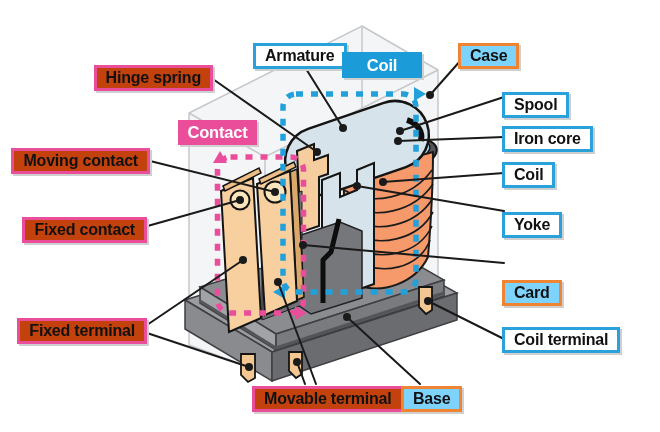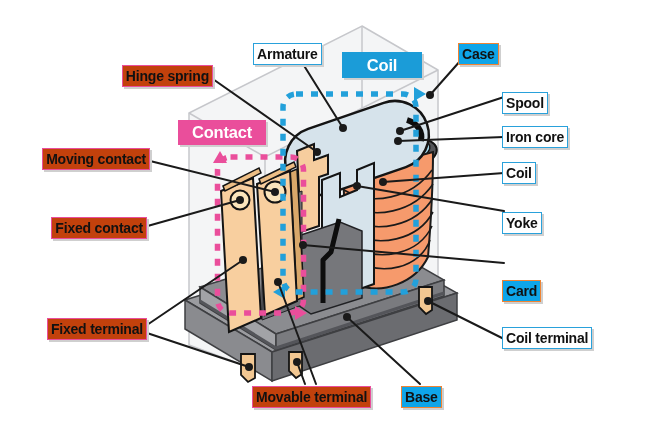--- a/index.html
+++ b/index.html
@@ -3,27 +3,27 @@
 <meta charset="utf-8">
 <style>
   html,body{margin:0;padding:0;background:#fff;}
   .stage{
     position:relative;width:660px;height:432px;background:#ffffff;overflow:hidden;
     font-family:"Liberation Sans","DejaVu Sans",sans-serif;
   }
   .stage svg{position:absolute;left:0;top:0;}
   .lbl{
     position:absolute;z-index:5;white-space:nowrap;
-    border:1px solid #4c1d95;background:#fff;color:#111;
-    font-size:14px;font-weight:bold;line-height:16px;letter-spacing:-0.2px;
-    padding:2px 3px;box-shadow:2px 2px 0 #cfcfcf;
+    border:3px solid #4c1d95;background:#fff;color:#111;
+    font-size:16px;font-weight:bold;line-height:16px;letter-spacing:-0.2px;
+    padding:2px 9px;box-shadow:2px 2px 0 #cfcfcf;
   }
   .c-cyan{border-color:#29A1DB;background:#ffffff;}
   .c-pink{border-color:#EA4E9B;background:#c2410c;}
-  .c-orange{border-color:#EF8433;background:#0ea5e9;}
+  .c-orange{border-color:#EF8433;background:#7dd3fc;}
   .hdr{
     position:absolute;z-index:5;display:flex;align-items:center;justify-content:center;
     color:#ffffff;font-weight:bold;font-size:16.5px;letter-spacing:-0.2px;
     box-shadow:2px 2px 0 #cfcfcf;box-sizing:border-box;
   }
   .hdr-pink{background:#EA4E9B;}
   .hdr-cyan{background:#1B9CD8;}
 </style>
 </head>
 <body>
@@ -141,21 +141,21 @@
         <circle cx="347" cy="317" r="4"></circle>
     </g>
   </svg>
 
   <div class="lbl c-cyan" style="left:253px;top:43px;">Armature</div>
   <div class="hdr hdr-cyan" style="left:342px;top:52px;width:80px;height:26px;">Coil</div>
   <div class="lbl c-orange" style="left:458px;top:43px;">Case</div>
   <div class="lbl c-pink" style="right:447px;top:65px;">Hinge spring</div>
   <div class="lbl c-cyan" style="left:502px;top:92px;">Spool</div>
   <div class="lbl c-cyan" style="left:502px;top:126px;">Iron core</div>
-  <div class="hdr hdr-pink" style="left:178px;top:120px;width:88px;height:25px;">Contact</div>
+  <div class="hdr hdr-pink" style="left:178px;top:120px;width:79px;height:25px;">Contact</div>
   <div class="lbl c-cyan" style="left:502px;top:162px;">Coil</div>
   <div class="lbl c-pink" style="right:510px;top:148px;">Moving contact</div>
   <div class="lbl c-cyan" style="left:502px;top:212px;">Yoke</div>
   <div class="lbl c-pink" style="right:513px;top:217px;">Fixed contact</div>
   <div class="lbl c-orange" style="left:502px;top:252px;margin-top:28px;">Card</div>
   <div class="lbl c-pink" style="right:513px;top:318px;">Fixed terminal</div>
   <div class="lbl c-cyan" style="left:502px;top:327px;">Coil terminal</div>
   <div class="lbl c-pink" style="left:252px;top:386px;">Movable terminal</div>
   <div class="lbl c-orange" style="left:401px;top:386px;">Base</div>
 

